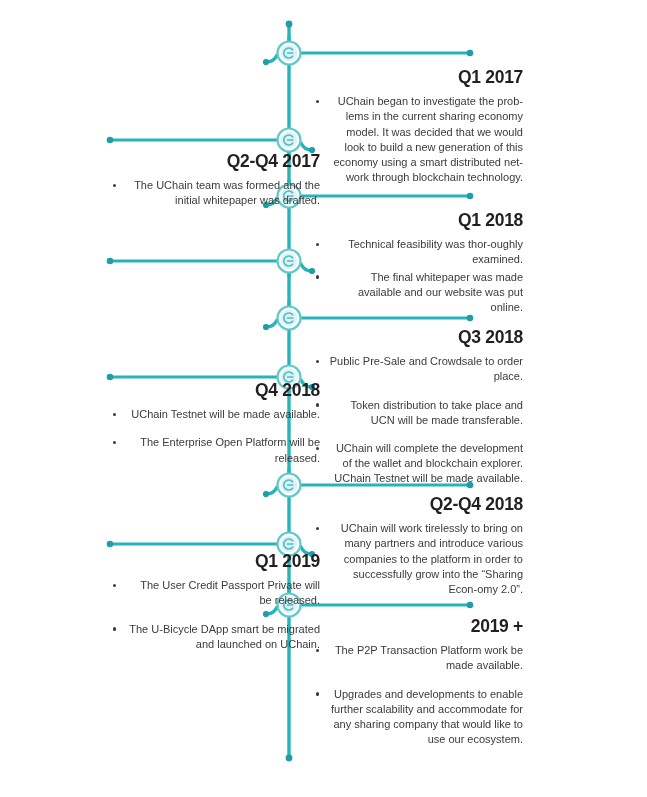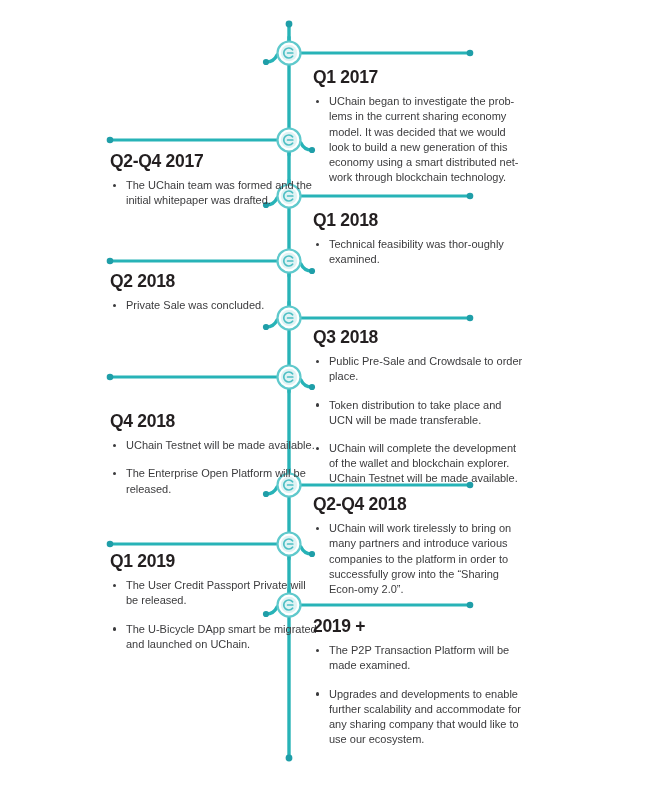--- a/index.html
+++ b/index.html
@@ -10,20 +10,21 @@
     background: #ffffff;
     font-family: "Liberation Sans", sans-serif;
     overflow: hidden;
     position: relative;
   }
 
   #stage {
     position: relative;
     width: 647px;
     height: 797px;
+    text-align: right;
   }
 
   
   #spine {
     position: absolute;
     left: 0; top: 0;
     width: 647px; height: 797px;
     pointer-events: none;
   }
 
@@ -197,40 +198,35 @@
     <h2 class="entry-title">Q2-Q4 2017</h2>
     <ul class="bullets">
       <li>The UChain team was formed and the initial whitepaper was drafted.</li>
     </ul>
   </div>
 
   <div class="entry right" style="top:211px;">
     <h2 class="entry-title">Q1 2018</h2>
     <ul class="bullets">
       <li>Technical feasibility was thor-oughly examined.</li>
-    </ul>
-  </div>
-
-  <div class="entry left" style="top:272px;">
-    <h2 class="entry-title">Q2 2018</h2>
-    <ul class="bullets">
-      <li>Private Sale was concluded.</li>
-    </ul>
-  </div>
+      <li>The final whitepaper was made available and our website was put online.</li>
+    </ul>
+  </div>
+
 
   <div class="entry right" style="top:328px;">
     <h2 class="entry-title">Q3 2018</h2>
     <ul class="bullets">
       <li>Public Pre-Sale and Crowdsale to order place.</li>
       <li class="gap">Token distribution to take place and UCN will be made transferable.</li>
       <li class="gap">UChain will complete the development of the wallet and blockchain explorer. UChain Testnet will be made available.</li>
     </ul>
   </div>
 
-  <div class="entry left" style="top:412px;">
+  <div class="entry left" style="top:381px;">
     <h2 class="entry-title">Q4 2018</h2>
     <ul class="bullets">
       <li>UChain Testnet will be made available.</li>
       <li class="gap">The Enterprise Open Platform will be released.</li>
     </ul>
   </div>
 
   <div class="entry right" style="top:495px;">
     <h2 class="entry-title">Q2-Q4 2018</h2>
     <ul class="bullets">
@@ -242,18 +238,18 @@
     <h2 class="entry-title">Q1 2019</h2>
     <ul class="bullets">
       <li>The User Credit Passport Private will be released.</li>
       <li class="gap">The U-Bicycle DApp smart be migrated and launched on UChain.</li>
     </ul>
   </div>
 
   <div class="entry right" style="top:617px;">
     <h2 class="entry-title">2019 +</h2>
     <ul class="bullets">
-      <li>The P2P Transaction Platform will be made examined.</li>
+      <li>The P2P Transaction Platform work be made available.</li>
       <li class="gap">Upgrades and developments to enable further scalability and accommodate for any sharing company that would like to use our ecosystem.</li>
     </ul>
   </div>
 
 </div>
 
 </body></html>

